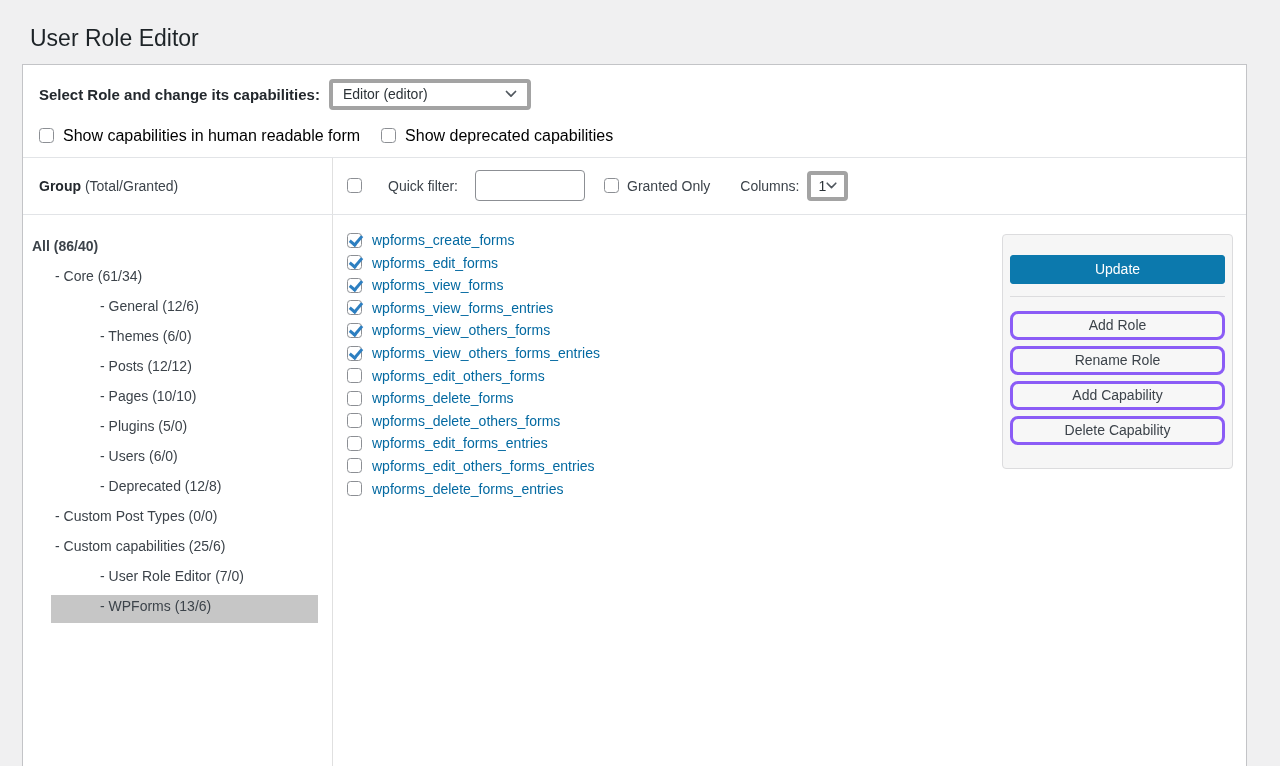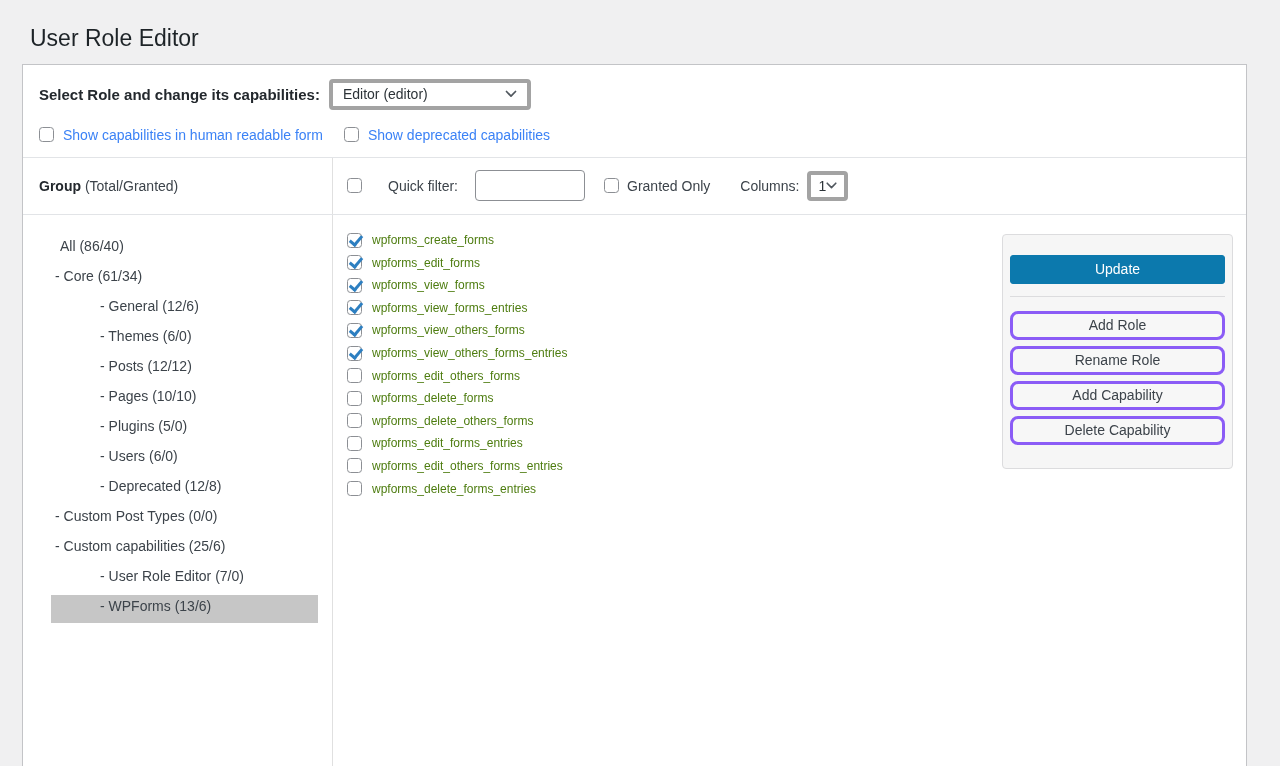--- a/index.html
+++ b/index.html
@@ -33,21 +33,21 @@
     display: inline-flex; align-items: center; justify-content: space-between;
     height: 31px; background: #fff;
     border: 4px solid #a3a3a3; border-radius: 4px;
     padding: 0 10px; font-size: 14px; color: #2c3338;
     cursor: pointer;
   }
   .role-select { width: 202px; margin-left: 9px; }
   .options-row { display: flex; align-items: center; margin-top: 17px; }
   .option-group { display: flex; align-items: center; }
   .option-group + .option-group { margin-left: 21px; }
-  .option-label { margin-left: 9px; font-size: 14px; color: #3b82f6; }
+  .option-label { margin-left: 9px; font-size: 16px; color: #000000; }
   
   .checkbox {
     display: inline-block; width: 15px; height: 15px;
     background: #fff; border: 1px solid #8c8f94; border-radius: 3.5px;
     position: relative; flex-shrink: 0; cursor: pointer;
   }
   .checkbox.checked::after {
     content: ""; position: absolute; left: 4px; top: -1px;
     width: 5px; height: 10px;
     border-right: 3px solid #2d7fc1; border-bottom: 3px solid #2d7fc1;
@@ -77,34 +77,34 @@
   .columns-label { margin-left: 30px; }
   .columns-select { width: 41px; height: 30px; margin-left: 8px; padding: 0 7px; }
   
   .content-row { display: flex; height: 552px; position: relative; }
   .group-tree { width: 309px; padding-top: 16px; }
   .tree-item {
     height: 30px; line-height: 30px;
     font-size: 14px; color: #3c434a; cursor: pointer;
     white-space: nowrap;
   }
-  .tree-item.level-0 { padding-left: 37px; }
+  .tree-item.level-0 { padding-left: 9px; font-weight: bold; }
   .tree-item.level-1 { padding-left: 32px; }
   .tree-item.level-2 { padding-left: 77px; }
   .tree-item.selected {
     height: 28px; line-height: 22px;
     margin: 4px 14px 4px 28px; padding-left: 49px;
     background: #c6c6c6;
   }
   .caps-panel {
     flex: 1; border-left: 1px solid #e0e0e0;
     padding: 14px 0 0 14px; position: relative;
   }
   .cap-row { display: flex; align-items: center; height: 22.6px; }
-  .cap-label { margin-left: 10px; font-size: 12px; color: #4d7c0f; }
+  .cap-label { margin-left: 10px; font-size: 14px; color: #0369a1; }
   
   .action-panel {
     position: absolute; top: 19px; right: 13px; width: 231px;
     background: #f6f6f6; border: 1px solid #dcdcde; border-radius: 4px;
     padding: 20px 7px 23px 7px;
   }
   .btn-primary {
     display: block; width: 100%; height: 29px;
     background: #0c79ad; border: 1px solid #0c79ad; border-radius: 3px;
     color: #fff; font-size: 14px; font-family: "Liberation Sans", sans-serif;

